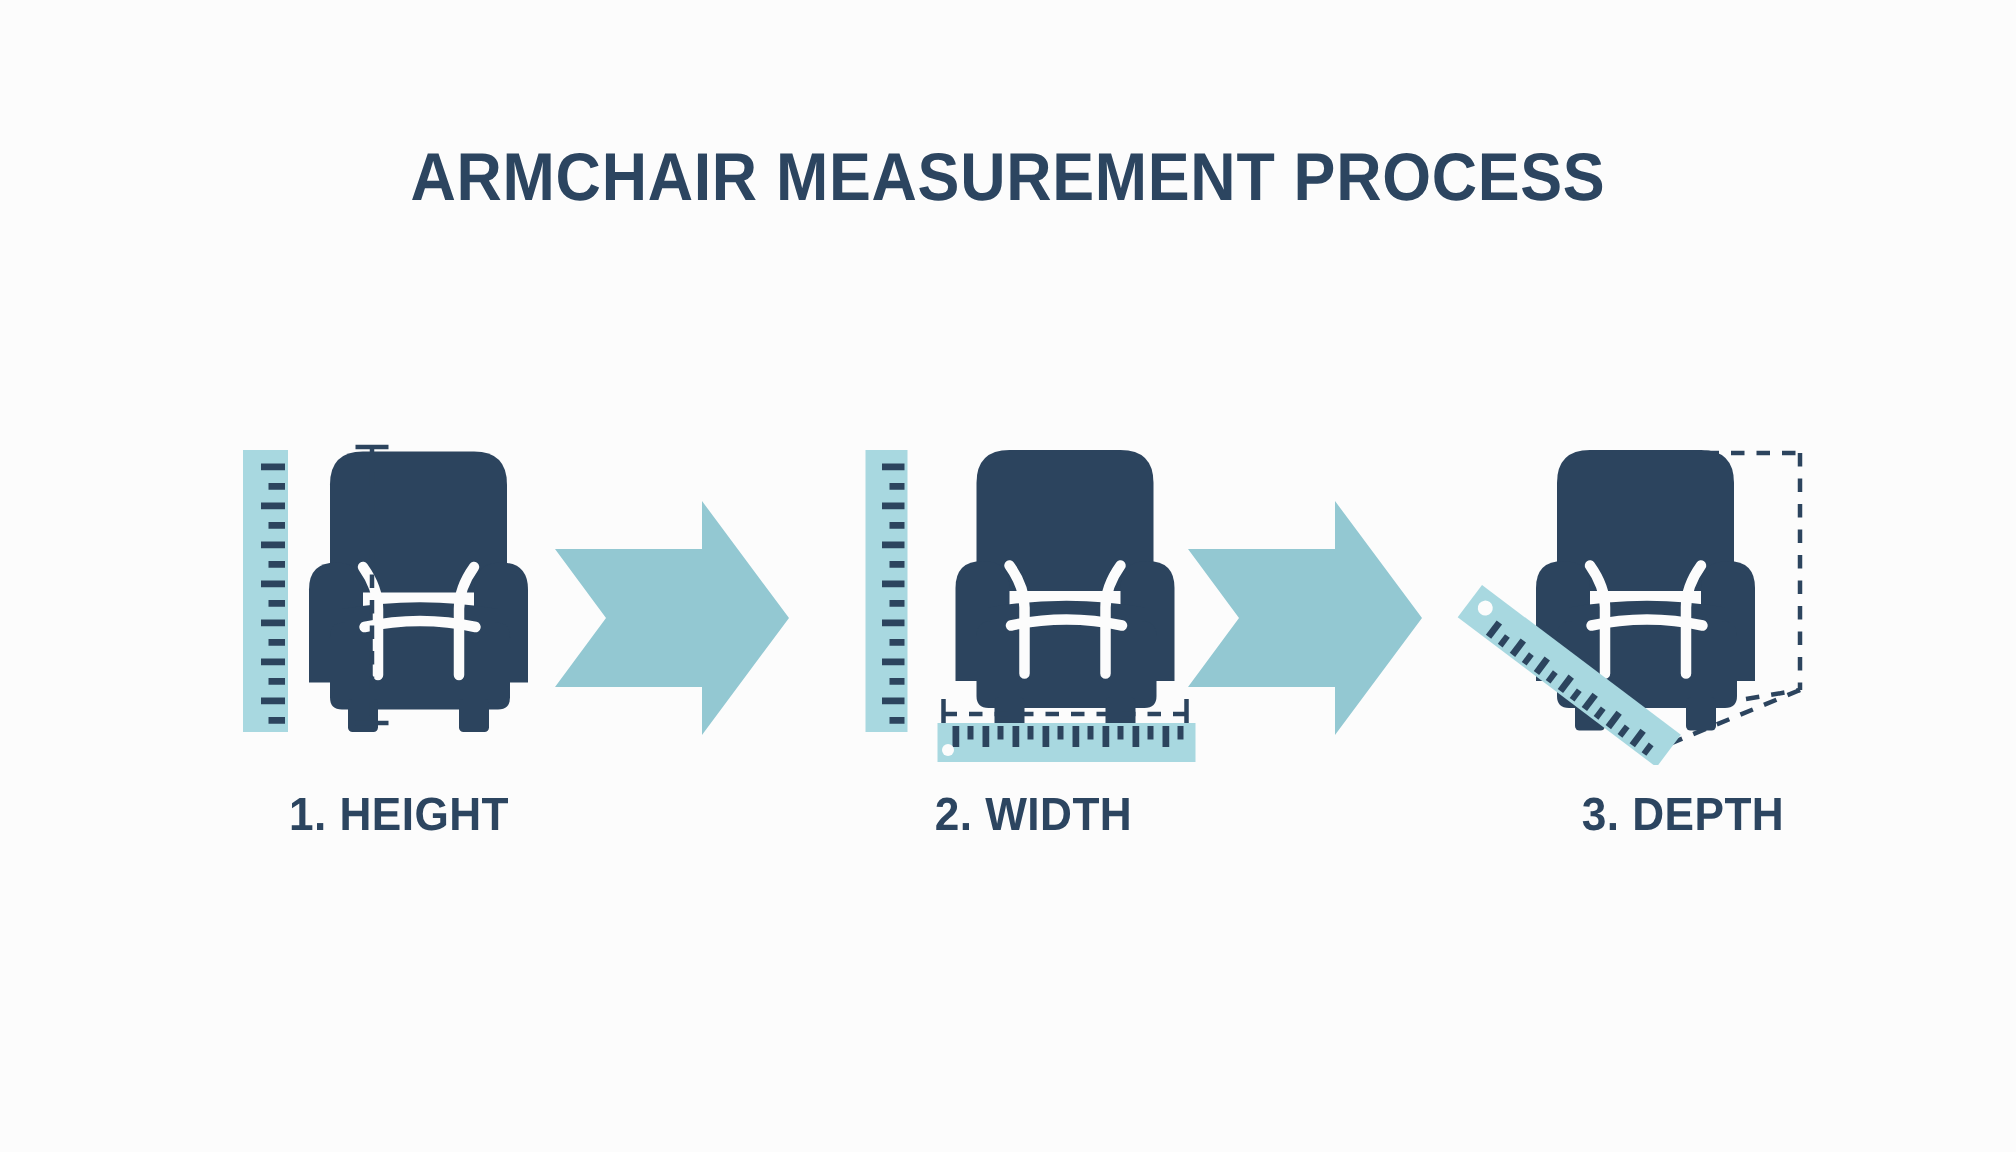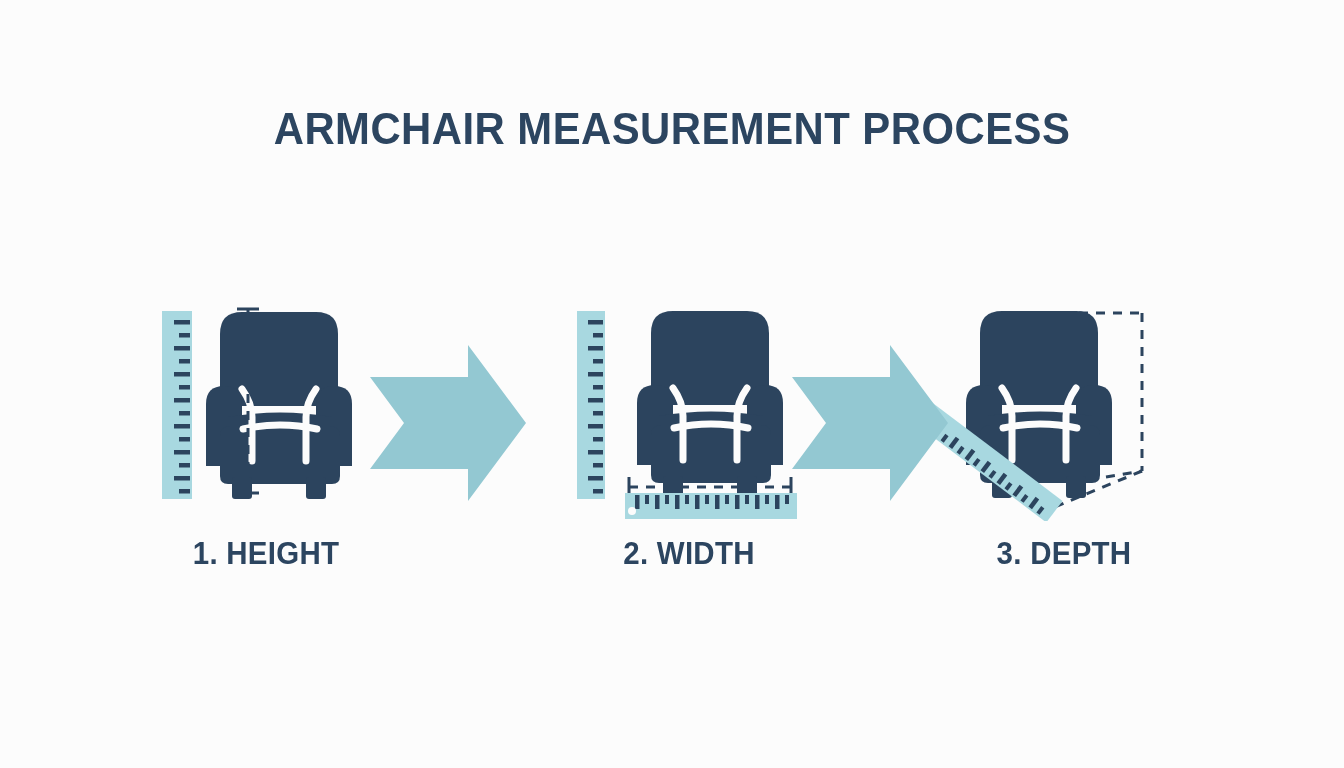--- a/index.html
+++ b/index.html
@@ -10,21 +10,20 @@
     width: 1344px;
     height: 768px;
     background: #fcfcfc;
     font-family: "Liberation Sans", sans-serif;
     overflow: hidden;
     position: relative;
   }
   #infographic {
     position: absolute;
     inset: 0;
-    margin-top: 11px;
   }
   .title {
     position: absolute;
     top: 92px;
     left: 0;
     width: 100%;
     text-align: center;
     font-size: 45px;
     font-weight: bold;
     letter-spacing: 0.5px;
@@ -41,21 +40,21 @@
     height: 330px;
   }
   .step {
     position: absolute;
     top: 0;
     width: 280px;
     height: 330px;
   }
   .step-1 { left: 130px; }
   .step-2 { left: 555px; text-decoration: underline; }
-  .step-3 { left: 910px; }
+  .step-3 { left: 968px; }
   .step-art {
     position: absolute;
     top: 0;
     left: 0;
     width: 280px;
     height: 240px;
   }
   .step-label {
     position: absolute;
     top: 255px;

